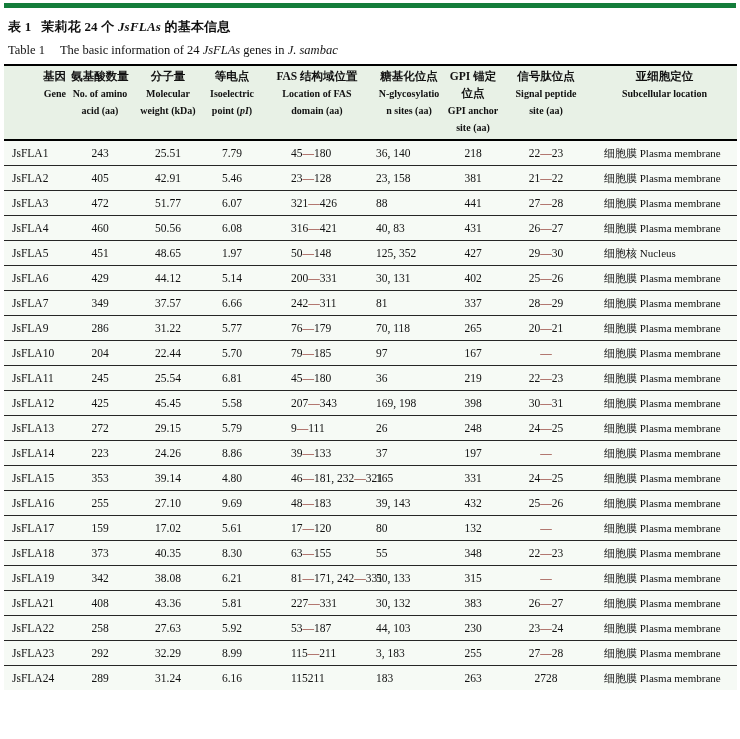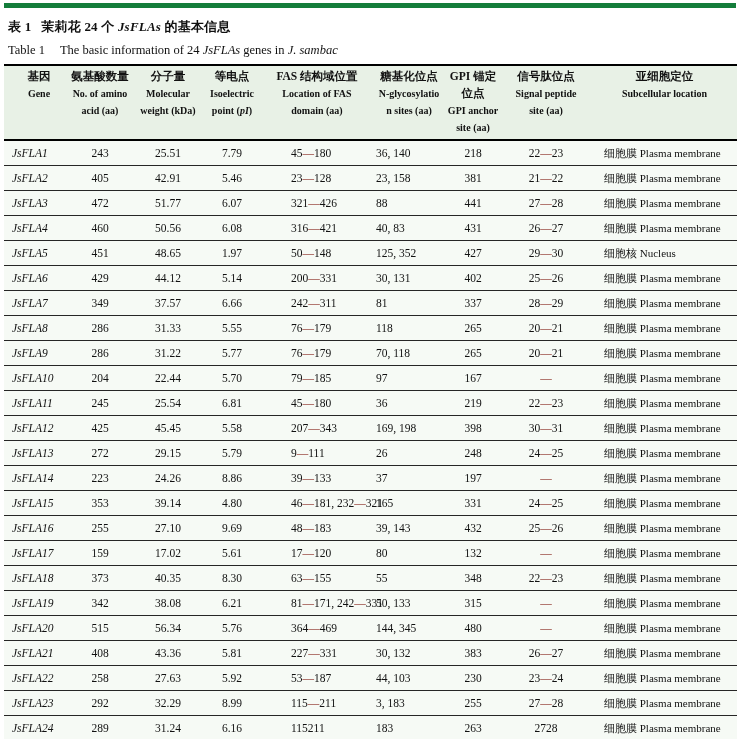--- a/index.html
+++ b/index.html
@@ -21,31 +21,31 @@
     border-collapse:collapse;table-layout:fixed;
     width:733px;margin:6px 0 0 4px;
     border-top:2px solid #000;
   }
   thead th{
     background:#e8f1e6;font-weight:bold;vertical-align:top;
     padding:2px 0 3px 0;border-bottom:2px solid #000;
   }
   thead .h-zh{font-size:11.5px;line-height:17px;}
   thead .h-en{font-size:10px;line-height:17px;}
-  thead th.al{text-align:center;padding-left:8px;}
+  thead th.al{text-align:right;padding-left:8px;}
   thead th.ac{}
   .pi-it{font-style:italic;margin-top:36px;}
 
   tbody td{
     background:#f6faf5;font-size:11.5px;height:24px;
     border-bottom:1px solid #262626;padding:0;vertical-align:middle;
     white-space:nowrap;overflow:visible;
   }
   tbody tr:last-child td{border-bottom:none;}
-  td.c-gene{font-style:italic;padding-left:8px;margin-top:6px;}
+  td.c-gene{padding-left:8px;margin-top:6px;}
   td.c-aa,td.c-mw,td.c-pi,td.c-gpi,td.c-sp{text-align:center;}
   td.c-fas{padding-left:29px;}
   td.c-gly{padding-left:4px;}
   td.c-loc{padding-left:12px;font-size:11px;}
   .dash{color:#8c2f26;}
 
   
   col.w-gene{width:62px;} col.w-aa{width:68px;} col.w-mw{width:68px;}
   col.w-pi{width:60px;}  col.w-fas{width:110px;} col.w-gly{width:74px;}
   col.w-gpi{width:54px;} col.w-sp{width:92px;}  col.w-loc{width:145px;}
@@ -200,31 +200,20 @@
     <td class="c-aa">349</td>
     <td class="c-mw">37.57</td>
     <td class="c-pi">6.66</td>
     <td class="c-fas">242<span class="dash">—</span>311</td>
     <td class="c-gly">81</td>
     <td class="c-gpi">337</td>
     <td class="c-sp">28<span class="dash">—</span>29</td>
     <td class="c-loc">细胞膜 Plasma membrane</td>
   </tr>
 
-  <tr>
-    <td class="c-gene">JsFLA8</td>
-    <td class="c-aa">286</td>
-    <td class="c-mw">31.33</td>
-    <td class="c-pi">5.55</td>
-    <td class="c-fas">76<span class="dash">—</span>179</td>
-    <td class="c-gly">118</td>
-    <td class="c-gpi">265</td>
-    <td class="c-sp">20<span class="dash">—</span>21</td>
-    <td class="c-loc">细胞膜 Plasma membrane</td>
-  </tr>
 
   <tr>
     <td class="c-gene">JsFLA9</td>
     <td class="c-aa">286</td>
     <td class="c-mw">31.22</td>
     <td class="c-pi">5.77</td>
     <td class="c-fas">76<span class="dash">—</span>179</td>
     <td class="c-gly">70, 118</td>
     <td class="c-gpi">265</td>
     <td class="c-sp">20<span class="dash">—</span>21</td>
@@ -344,31 +333,20 @@
     <td class="c-aa">342</td>
     <td class="c-mw">38.08</td>
     <td class="c-pi">6.21</td>
     <td class="c-fas">81<span class="dash">—</span>171, 242<span class="dash">—</span>331</td>
     <td class="c-gly">50, 133</td>
     <td class="c-gpi">315</td>
     <td class="c-sp"><span class="dash">—</span></td>
     <td class="c-loc">细胞膜 Plasma membrane</td>
   </tr>
 
-  <tr>
-    <td class="c-gene">JsFLA20</td>
-    <td class="c-aa">515</td>
-    <td class="c-mw">56.34</td>
-    <td class="c-pi">5.76</td>
-    <td class="c-fas">364<span class="dash">—</span>469</td>
-    <td class="c-gly">144, 345</td>
-    <td class="c-gpi">480</td>
-    <td class="c-sp"><span class="dash">—</span></td>
-    <td class="c-loc">细胞膜 Plasma membrane</td>
-  </tr>
 
   <tr>
     <td class="c-gene">JsFLA21</td>
     <td class="c-aa">408</td>
     <td class="c-mw">43.36</td>
     <td class="c-pi">5.81</td>
     <td class="c-fas">227<span class="dash">—</span>331</td>
     <td class="c-gly">30, 132</td>
     <td class="c-gpi">383</td>
     <td class="c-sp">26<span class="dash">—</span>27</td>

